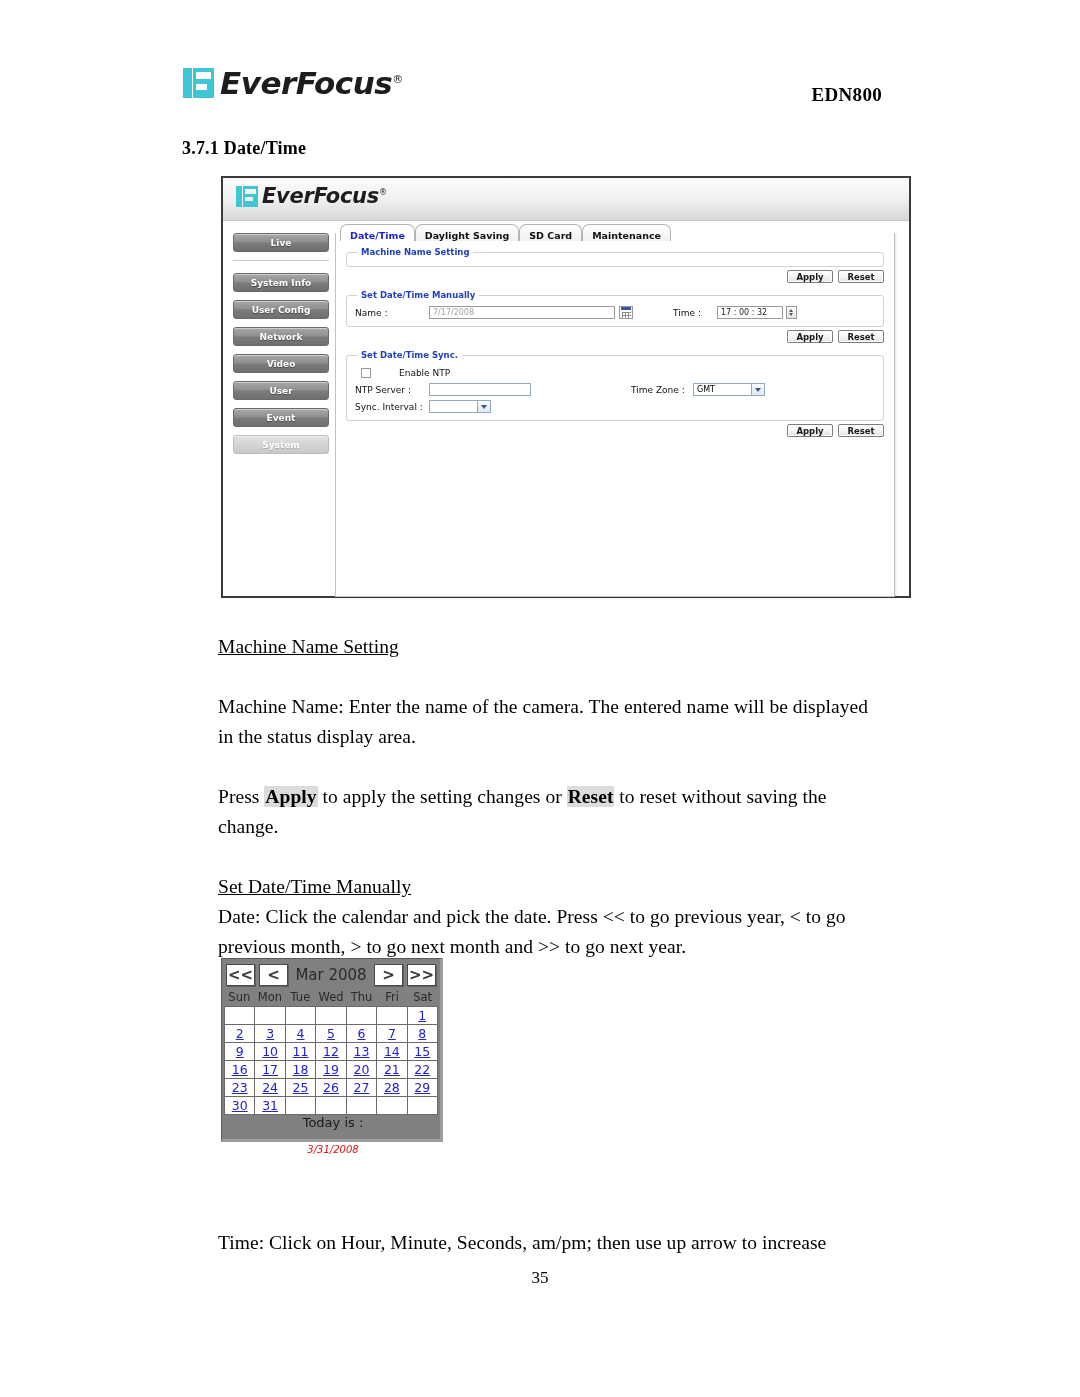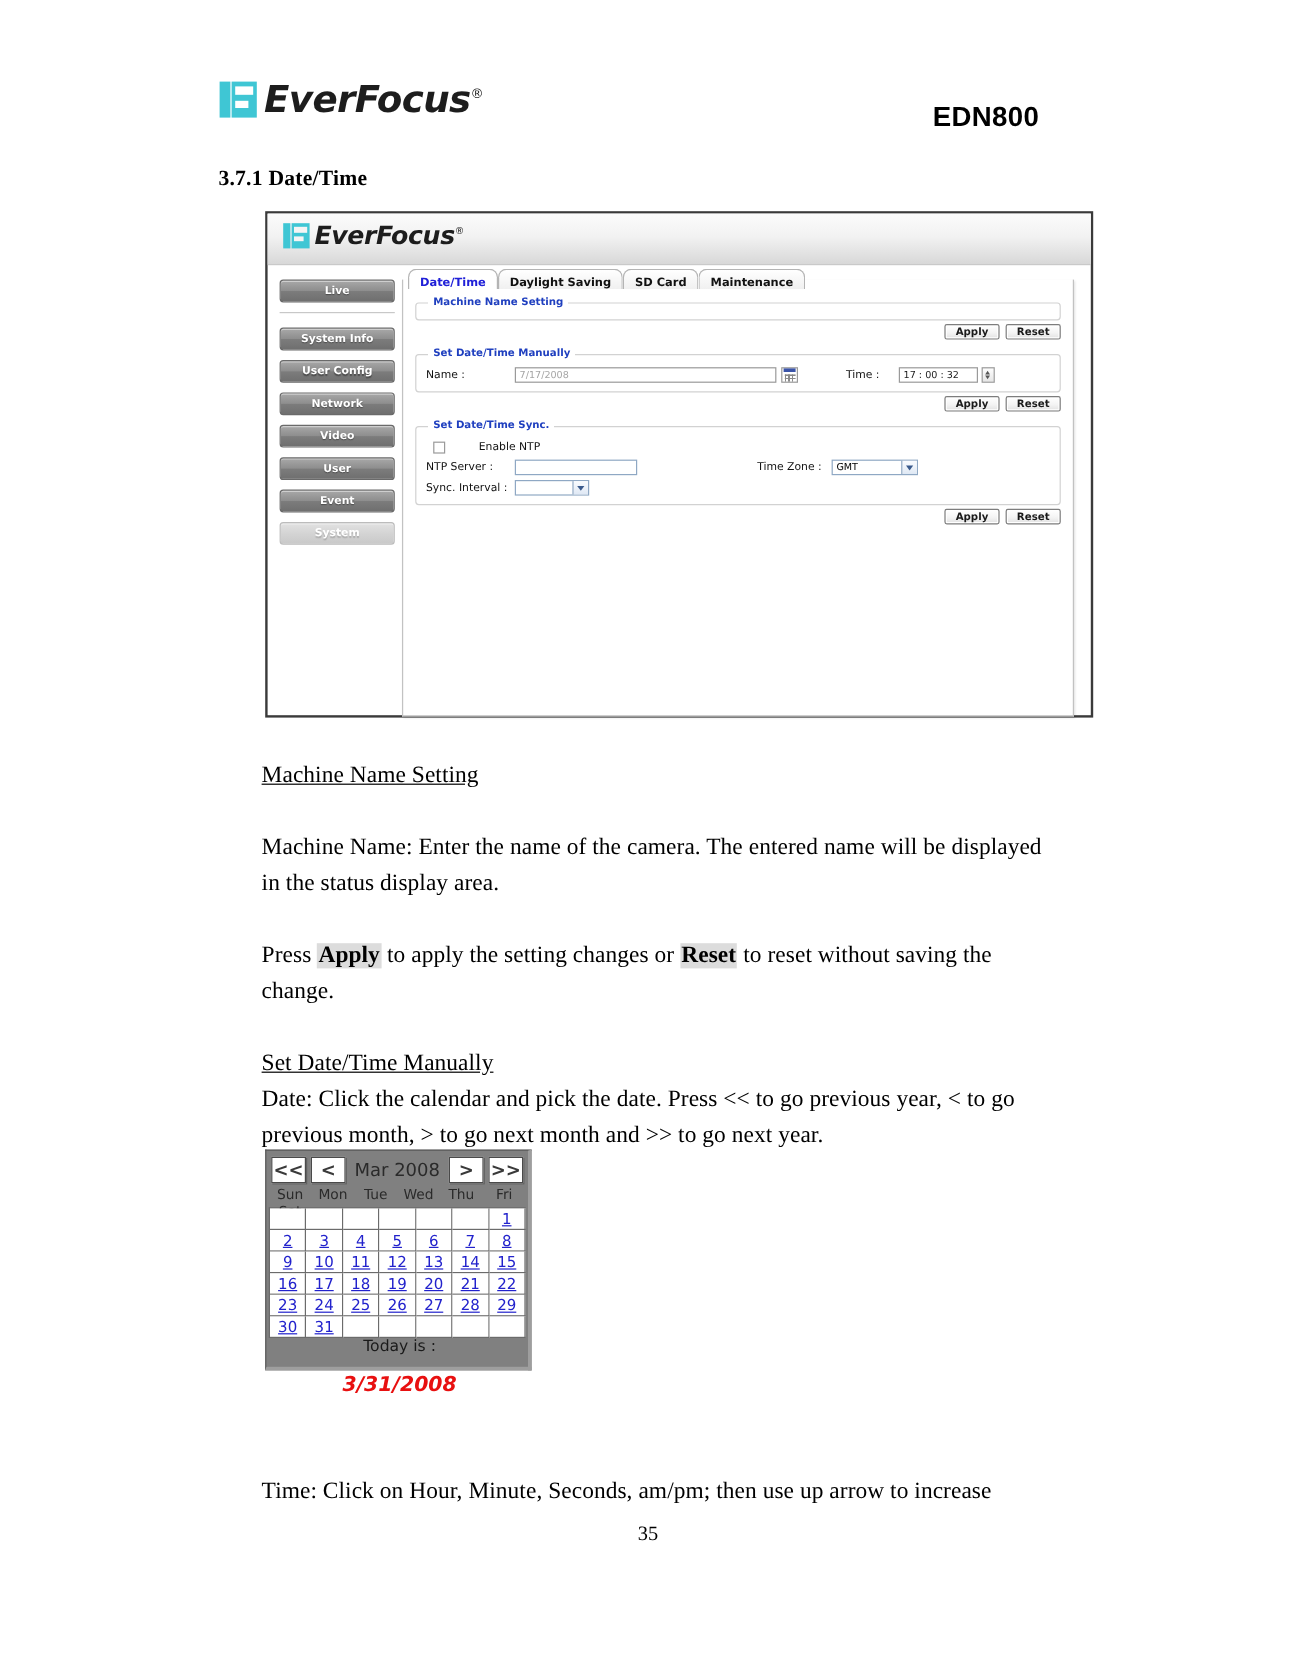--- a/index.html
+++ b/index.html
@@ -81,24 +81,24 @@
     line-height: 1;
   }
   .logo-reg {
     font-size: 11px;
     vertical-align: super;
     font-style: normal;
     font-weight: normal;
   }
   .model-code {
     position: absolute;
-    right: 16px;
+    right: 0;
     top: 18px;
-    font-family: Liberation Sans, sans-serif;
-    font-size: 23px;
+    font-family: Liberation Serif, serif;
+    font-size: 19px;
     font-weight: bold;
     letter-spacing: 0.3px;
   }
 
   .section-heading {
     position: absolute;
     left: 182px;
     top: 138px;
     font-size: 18px;
     font-weight: bold;
@@ -434,21 +434,21 @@
   .cal-nav + .cal-nav { margin-left: 4px; }
   .cal-title {
     flex: 1;
     text-align: center;
     font-size: 15px;
     color: #2a2a2a;
     font-weight: normal;
   }
   .cal-dow {
     display: grid;
-    grid-template-columns: repeat(6, 1fr);
+    grid-template-columns: repeat(7, 1fr);
     height: 18px;
     align-items: center;
   }
   .cal-dow span {
     text-align: center;
     font-size: 11.5px;
     color: #2a2a2a;
   }
   .cal-grid {
     display: grid;
@@ -474,22 +474,22 @@
   .cal-foot {
     height: 22px;
     display: flex;
     align-items: center;
     padding-left: 4px;
     gap: 14px;
     flex-direction: column;
   }
   .cal-foot .lbl { font-size: 13px; color: #1a1a1a; }
   .cal-foot .today {
-    font-size: 17px;
-    font-weight: bold;
+    font-size: 10px;
+    font-weight: normal;
     color: #e81010;
     font-style: italic;
   }
 
   .page-number {
     position: absolute;
     left: 0; right: 0;
     top: 1268px;
     text-align: center;
     font-size: 17px;
@@ -577,21 +577,21 @@
         </fieldset>
         <div class="btnbar">
           <div class="btn3d">Apply</div>
           <div class="btn3d">Reset</div>
         </div>
 
         <fieldset class="fs">
           <legend>Set Date/Time Manually</legend>
           <div class="fld-row">
             <span class="fld-label" style="width:74px">Name :</span>
-            <span class="txtbox dim" style="width:218px">7/17/2008</span>
+            <span class="txtbox dim" style="width:186px">7/17/2008</span>
             <span class="cal-btn"></span>
             <span class="fld-label" style="margin-left:40px;width:44px">Time :</span>
             <span class="txtbox" style="width:66px">17 : 00 : 32</span>
             <span class="spin"></span>
           </div>
         </fieldset>
         <div class="btnbar">
           <div class="btn3d">Apply</div>
           <div class="btn3d">Reset</div>
         </div>

